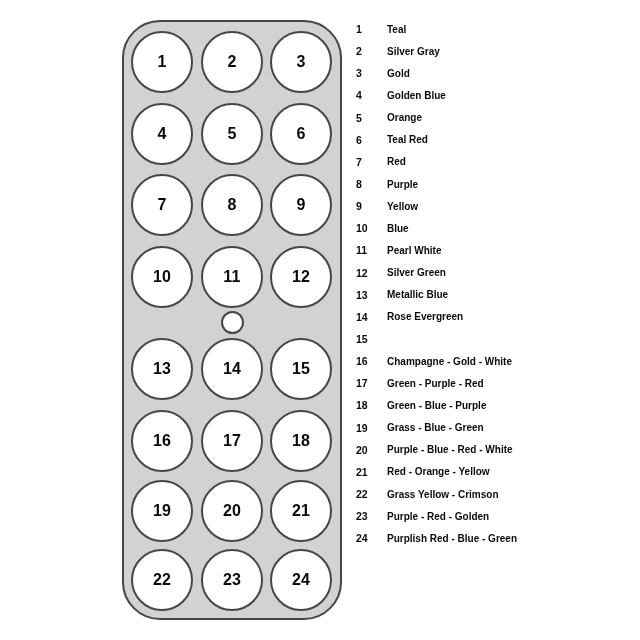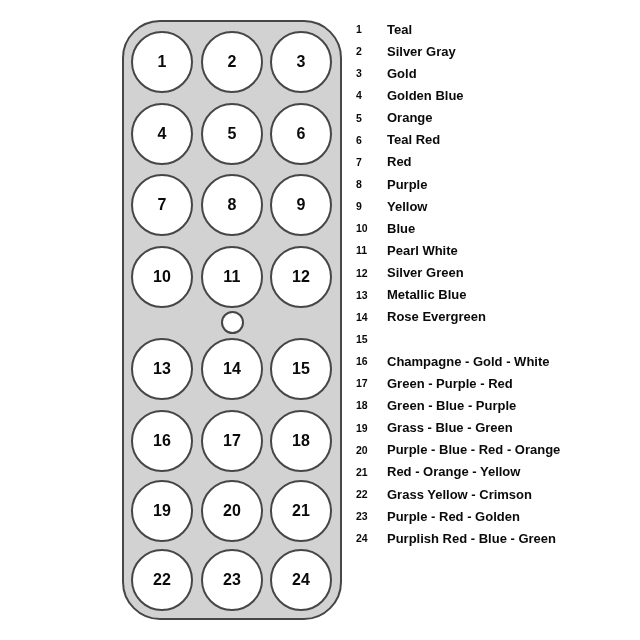--- a/index.html
+++ b/index.html
@@ -70,21 +70,21 @@
     display: flex;
     align-items: center;
   }
   .legend-num {
     flex: 0 0 31px;
     font-size: 10.5px;
     font-weight: bold;
     color: #0a0a0a;
   }
   .legend-label {
-    font-size: 13px;
+    font-size: 10px;
     font-weight: bold;
     color: #0a0a0a;
     white-space: nowrap;
   }
 </style>
 </head>
 <body>
 
 <div class="stage">
 
@@ -237,21 +237,21 @@
       <div class="legend-row">
         <span class="legend-num">18</span>
         <span class="legend-label">Green - Blue - Purple</span>
       </div>
       <div class="legend-row">
         <span class="legend-num">19</span>
         <span class="legend-label">Grass - Blue - Green</span>
       </div>
       <div class="legend-row">
         <span class="legend-num">20</span>
-        <span class="legend-label">Purple - Blue - Red - Orange</span>
+        <span class="legend-label">Purple - Blue - Red - White</span>
       </div>
       <div class="legend-row">
         <span class="legend-num">21</span>
         <span class="legend-label">Red - Orange - Yellow</span>
       </div>
       <div class="legend-row">
         <span class="legend-num">22</span>
         <span class="legend-label">Grass Yellow - Crimson</span>
       </div>
       <div class="legend-row">

